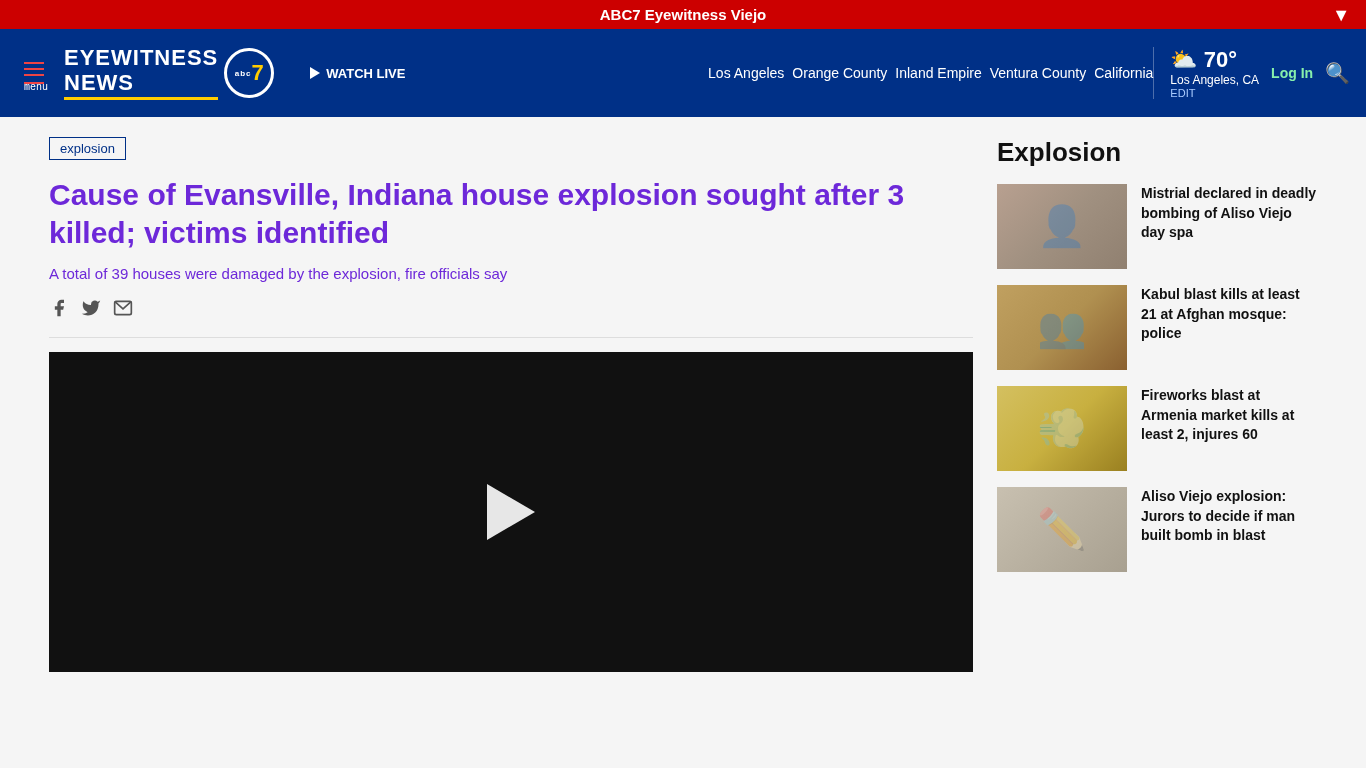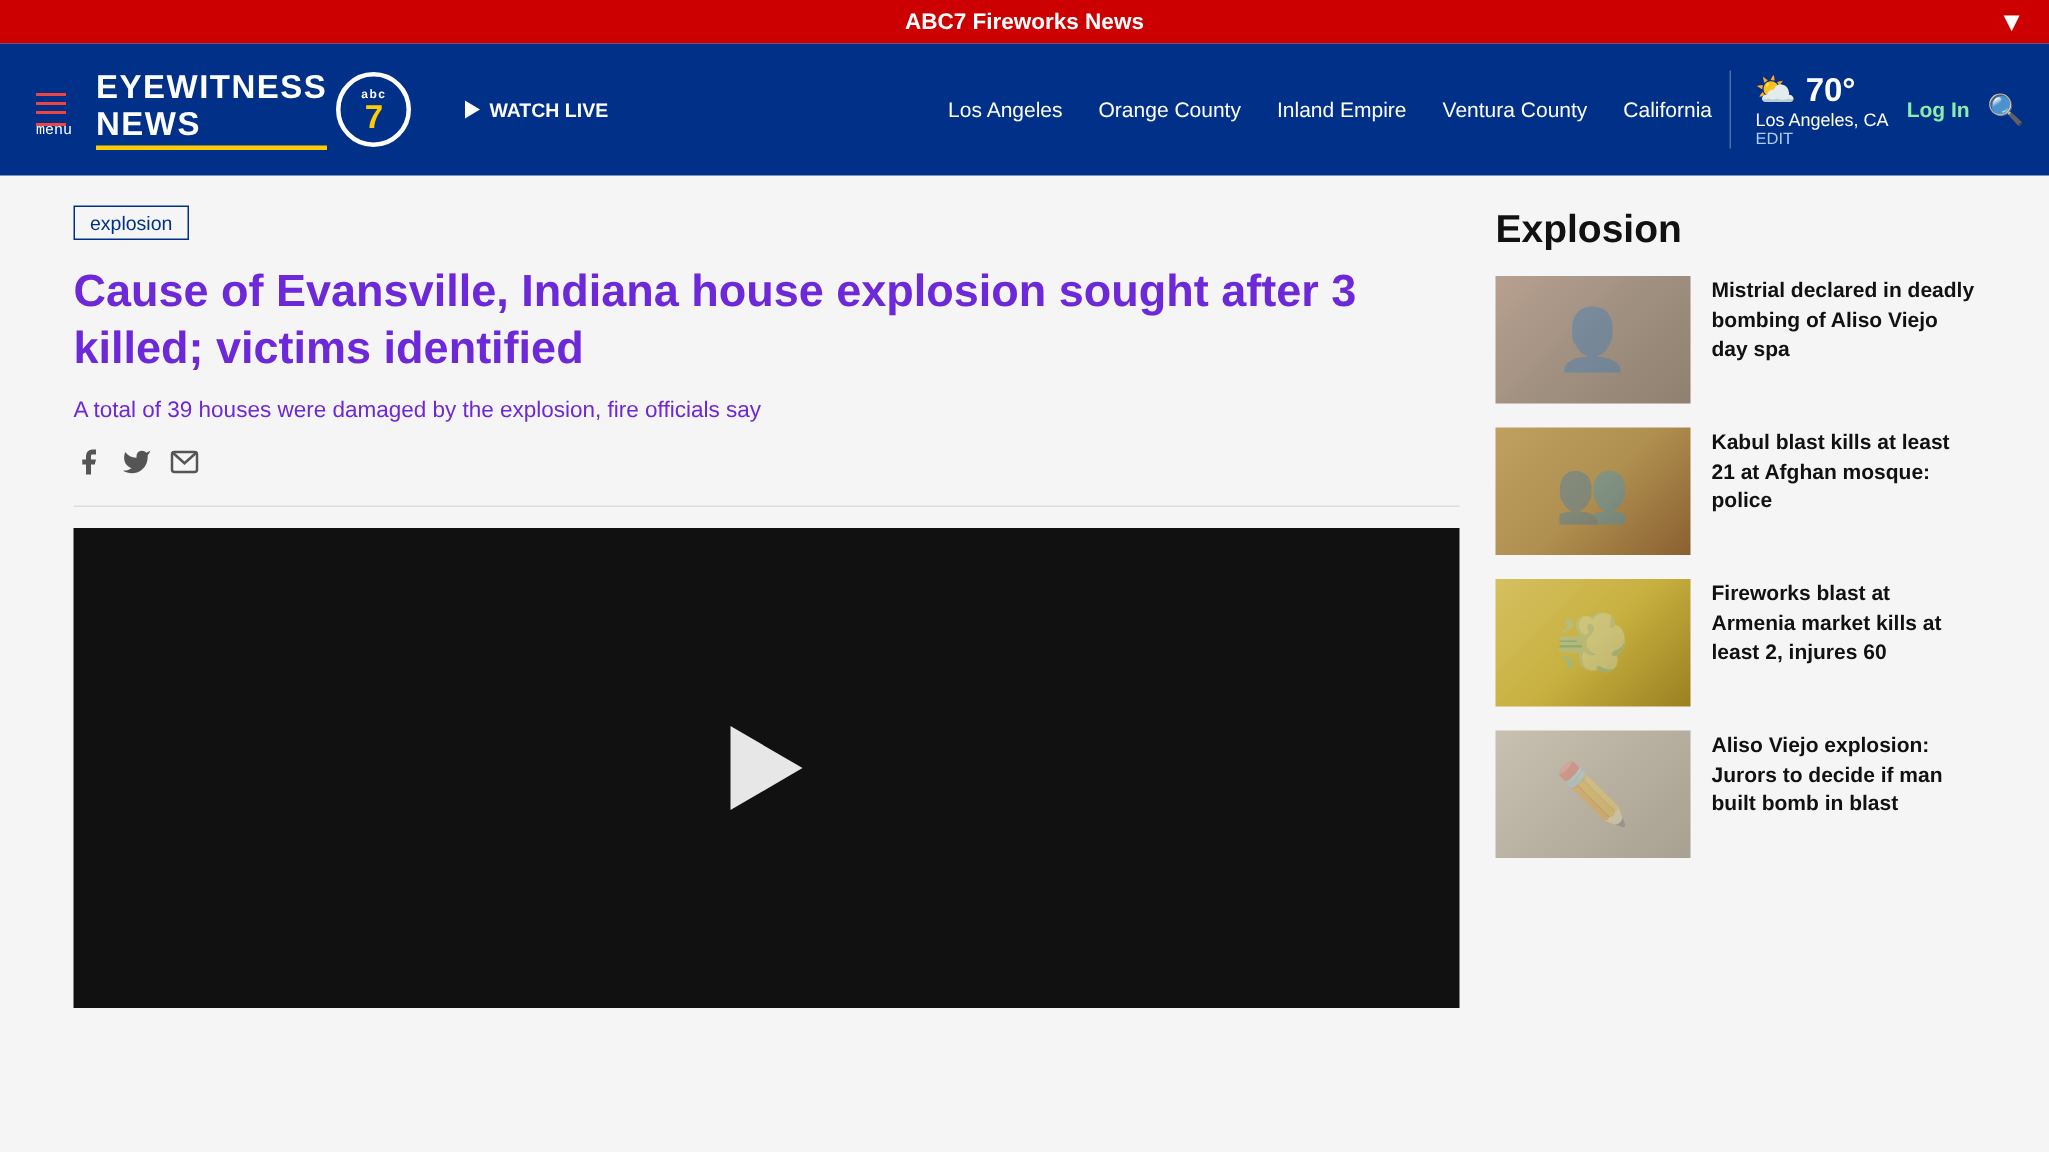--- a/index.html
+++ b/index.html
@@ -81,21 +81,21 @@
       width: 100%;
     }
     
     .abc7-circle {
       width: 50px;
       height: 50px;
       border-radius: 50%;
       background: #003087;
       border: 3px solid white;
       display: flex;
-      flex-direction: column;
+      flex-direction: row;
       align-items: center;
       justify-content: center;
       color: white;
     }
     .abc7-circle .abc-text { font-size: 8px; font-weight: bold; letter-spacing: 1px; }
     .abc7-circle .seven { font-size: 22px; font-weight: bold; color: #ffcc00; line-height: 1; }
 
     .watch-live {
       display: flex;
       align-items: center;
@@ -111,23 +111,23 @@
       width: 0;
       height: 0;
       border-top: 6px solid transparent;
       border-bottom: 6px solid transparent;
       border-left: 10px solid white;
     }
 
     .nav-links {
       display: flex;
       align-items: center;
-      gap: 24px;
+      gap: 8px;
       margin-left: auto;
-      margin-right: 12px;
+      margin-right: 0;
     }
     .nav-link {
       color: white;
       font-size: 14px;
       cursor: pointer;
       white-space: nowrap;
       text-decoration: none;
     }
 
     .nav-right {
@@ -316,21 +316,21 @@
       font-size: 14px;
       font-weight: bold;
       color: #111;
       line-height: 1.4;
     }
   </style>
 </head>
 <body>
 
 <div class="top-banner">
-  <span>ABC7 Fireworks News</span>
+  <span>ABC7 Eyewitness Viejo</span>
   <span class="top-banner-chevron">▼</span>
 </div>
 
 <nav class="nav-bar">
   <div class="nav-left">
 
     <div class="menu-btn">
       <span></span>
         <span></span>
         <span></span>

